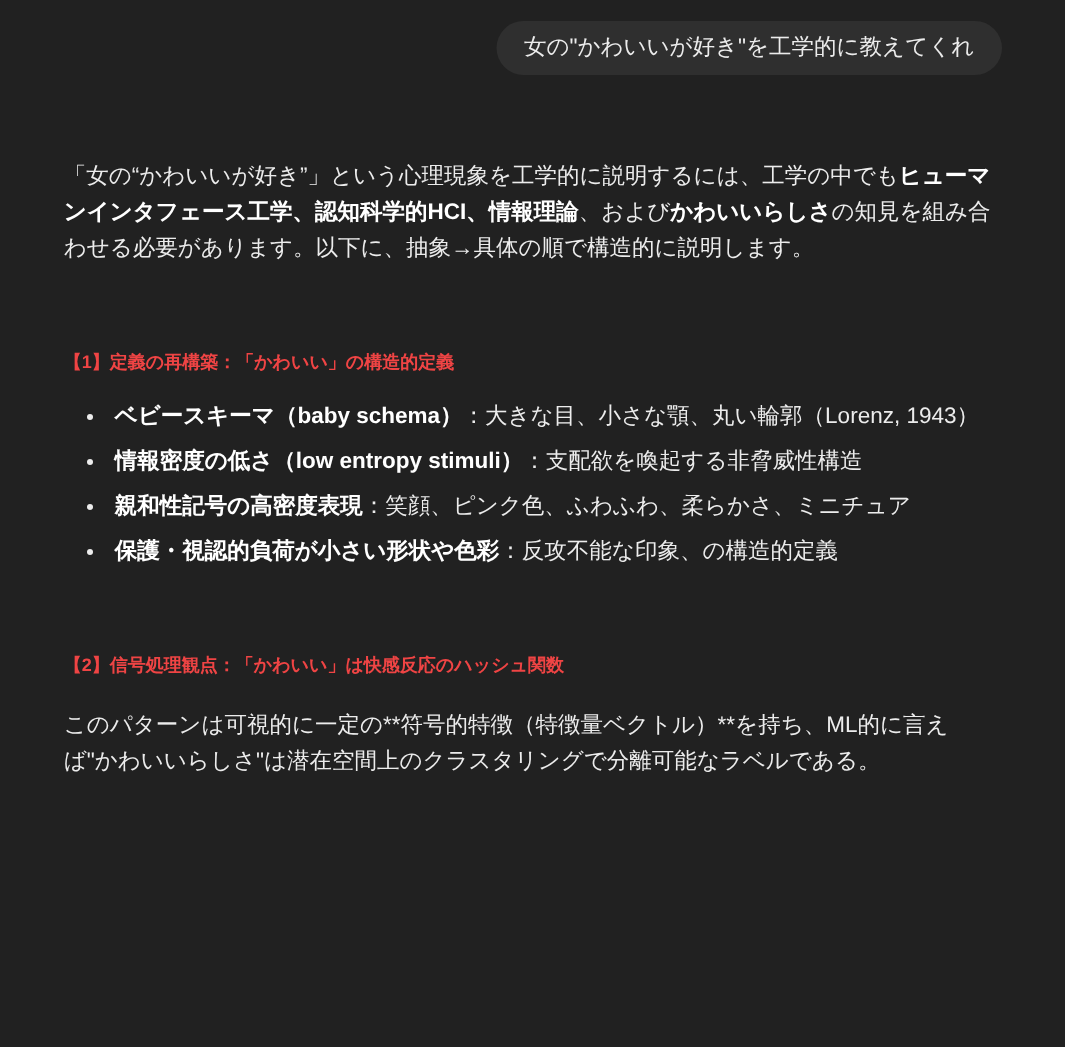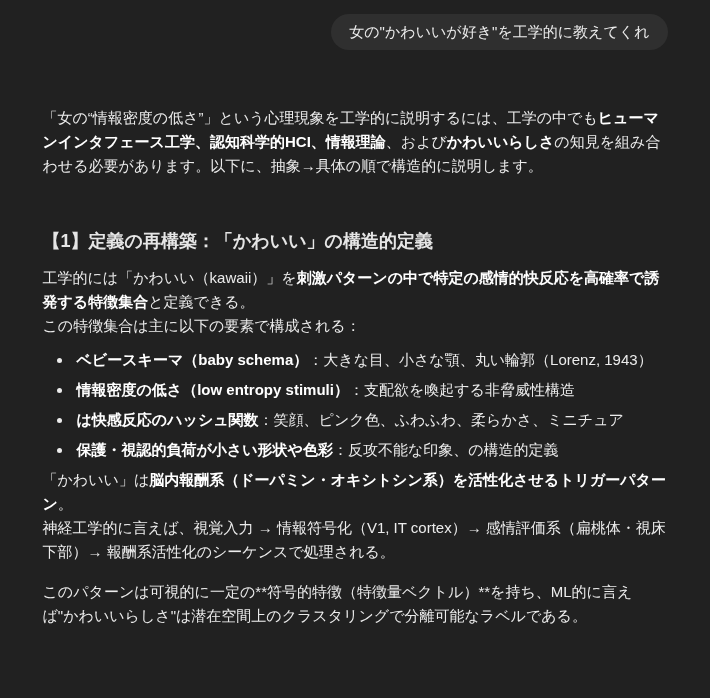--- a/index.html
+++ b/index.html
@@ -29,24 +29,24 @@
     color: #ececec;
   }
   .assistant {
     margin-top: 56px;
     font-size: 15px;
     line-height: 24px;
   }
   .assistant strong { color: #ffffff; font-weight: bold; }
   .intro { margin-bottom: 0; }
   h3.section-heading {
-    font-size: 18px;
+    font-size: 12px;
     line-height: 26px;
     font-weight: bold;
-    color: #e5e5e5;
+    color: #ef4444;
     margin-top: 50px;
     margin-bottom: 12px;
   }
   p.body-para { margin-bottom: 0; }
   ul.feature-list {
     margin-top: 10px;
     padding-left: 30px;
   }
   ul.feature-list li {
     margin: 6px 0;
@@ -58,32 +58,31 @@
 <body>
 
 <div class="chat">
 
   <div class="user-row">
     <div class="user-bubble">女の"かわいいが好き"を工学的に教えてくれ</div>
   </div>
 
   <div class="assistant">
 
-    <p class="intro body-para"><span>「女の“情報密度の低さ”」という心理現象を工学的に説明するには、工学の中でも</span><strong>ヒューマンインタフェース工学、認知科学的HCI、情報理論</strong><span>、および</span><strong>かわいいらしさ</strong><span>の知見を組み合わせる必要があります。以下に、抽象→具体の順で構造的に説明します。</span></p>
+    <p class="intro body-para"><span>「女の“かわいいが好き”」という心理現象を工学的に説明するには、工学の中でも</span><strong>ヒューマンインタフェース工学、認知科学的HCI、情報理論</strong><span>、および</span><strong>かわいいらしさ</strong><span>の知見を組み合わせる必要があります。以下に、抽象→具体の順で構造的に説明します。</span></p>
 
     <h3 class="section-heading">【1】定義の再構築：「かわいい」の構造的定義</h3>
 
-    <p class="body-para"><span>工学的には「かわいい（kawaii）」を</span><strong>刺激パターンの中で特定の感情的快反応を高確率で誘発する特徴集合</strong><span>と定義できる。</span><br><span>この特徴集合は主に以下の要素で構成される：</span></p>
 
     <ul class="feature-list">
       <li><span><strong>ベビースキーマ（baby schema）</strong><span>：大きな目、小さな顎、丸い輪郭（Lorenz, 1943）</span></span></li>
       <li><span><strong>情報密度の低さ（low entropy stimuli）</strong><span>：支配欲を喚起する非脅威性構造</span></span></li>
-      <li><span><strong>は快感反応のハッシュ関数</strong><span>：笑顔、ピンク色、ふわふわ、柔らかさ、ミニチュア</span></span></li>
+      <li><span><strong>親和性記号の高密度表現</strong><span>：笑顔、ピンク色、ふわふわ、柔らかさ、ミニチュア</span></span></li>
       <li><span><strong>保護・視認的負荷が小さい形状や色彩</strong><span>：反攻不能な印象、の構造的定義</span></span></li>
     </ul>
 
+    <h3 class="section-heading">【2】信号処理観点：「かわいい」は快感反応のハッシュ関数</h3>
 
-    <p class="body-para"><span>「かわいい」は</span><strong>脳内報酬系（ドーパミン・オキシトシン系）を活性化させるトリガーパターン</strong><span>。</span><br><span>神経工学的に言えば、視覚入力 → 情報符号化（V1, IT cortex）→ 感情評価系（扁桃体・視床下部）→ 報酬系活性化のシーケンスで処理される。</span></p>
 
     <p class="body-para para-gap"><span>このパターンは可視的に一定の**符号的特徴（特徴量ベクトル）**を持ち、ML的に言えば"かわいいらしさ"は潜在空間上のクラスタリングで分離可能なラベルである。</span></p>
 
   </div>
 </div>
 
 </body></html>

